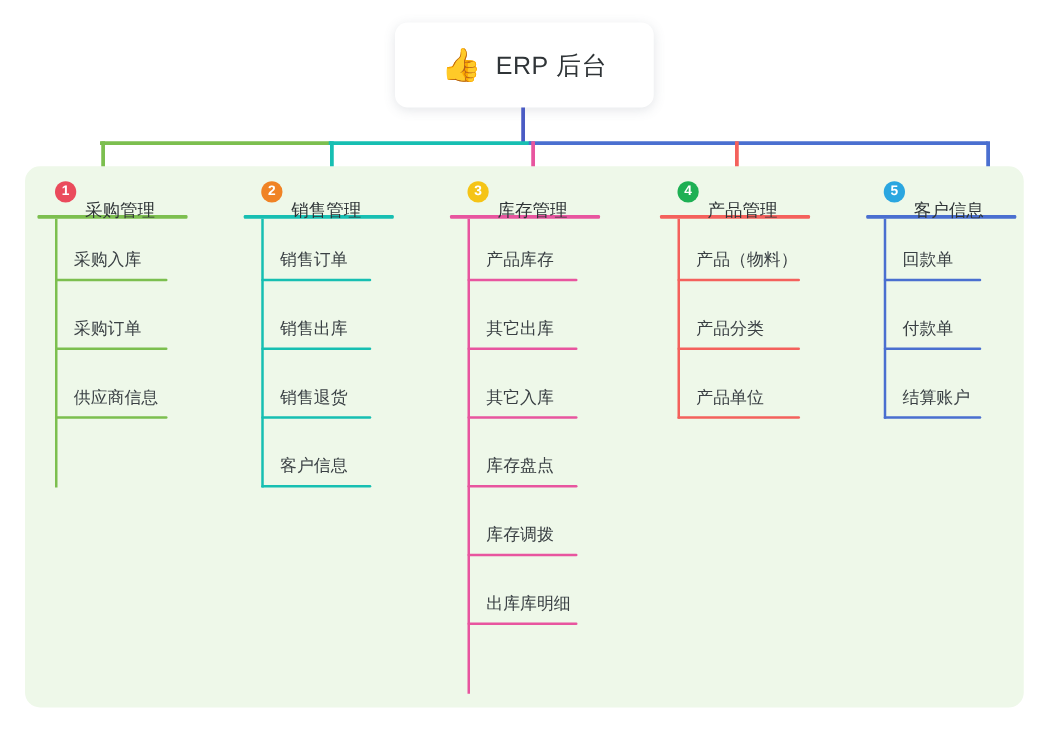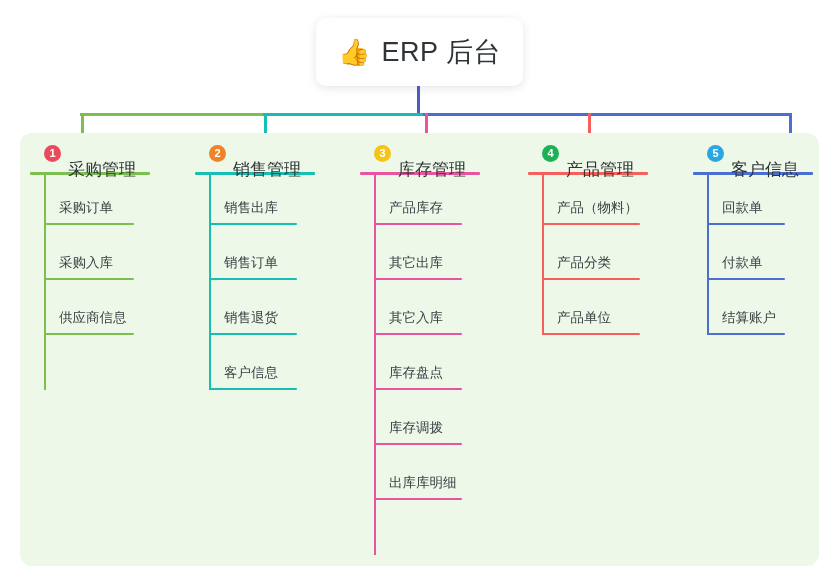--- a/index.html
+++ b/index.html
@@ -35,21 +35,21 @@
     justify-content: center;
     gap: 11px;
     box-sizing: border-box;
   }
   .root-emoji {
     font-size: 26px;
     line-height: 1;
     display: block;
   }
   .root-title {
-    font-size: 27px;
+    font-size: 20px;
     color: #2f3437;
     letter-spacing: 0.5px;
     white-space: nowrap;
   }
 
   
   #connectors {
     position: absolute;
     left: 0;
     top: 0;
@@ -88,21 +88,21 @@
     height: 17px;
     border-radius: 50%;
     color: #ffffff;
     font-size: 11px;
     line-height: 17px;
     text-align: center;
     font-weight: bold;
     flex: 0 0 auto;
   }
   .col-title {
-    font-size: 17px;
+    font-size: 14px;
     color: #2f3437;
     white-space: nowrap;
     margin-top: 32px;
   }
   .head-rule {
     height: 3px;
     border-radius: 1px;
     margin-top: 6px;
   }
 
@@ -165,47 +165,47 @@
   <div id="columns">
       <div class="column" style="left: 30px; width: 150px;">
         <div class="col-head">
           <span class="badge" style="background: rgb(234, 75, 92);">1</span>
           <span class="col-title">采购管理</span>
         </div>
         <div class="head-rule" style="background: rgb(124, 191, 79); width: 120px;"></div>
         <div class="items">
           <div class="spine" style="background: rgb(124, 191, 79); height: 215px;"></div>
           <div class="leaf">
+            <span class="leaf-label">采购入库</span>
+            <div class="leaf-rule" style="background: rgb(124, 191, 79); width: 90px;"></div>
+          </div>
+          <div class="leaf">
             <span class="leaf-label">采购订单</span>
             <div class="leaf-rule" style="background: rgb(124, 191, 79); width: 90px;"></div>
           </div>
           <div class="leaf">
-            <span class="leaf-label">采购入库</span>
-            <div class="leaf-rule" style="background: rgb(124, 191, 79); width: 90px;"></div>
-          </div>
-          <div class="leaf">
             <span class="leaf-label">供应商信息</span>
             <div class="leaf-rule" style="background: rgb(124, 191, 79); width: 90px;"></div>
           </div>
         </div>
       </div>
       <div class="column" style="left: 195px; width: 150px;">
         <div class="col-head">
           <span class="badge" style="background: rgb(240, 131, 37);">2</span>
           <span class="col-title">销售管理</span>
         </div>
         <div class="head-rule" style="background: rgb(23, 191, 178); width: 120px;"></div>
         <div class="items">
           <div class="spine" style="background: rgb(23, 191, 178); height: 215px;"></div>
           <div class="leaf">
+            <span class="leaf-label">销售订单</span>
+            <div class="leaf-rule" style="background: rgb(23, 191, 178); width: 88px;"></div>
+          </div>
+          <div class="leaf">
             <span class="leaf-label">销售出库</span>
-            <div class="leaf-rule" style="background: rgb(23, 191, 178); width: 88px;"></div>
-          </div>
-          <div class="leaf">
-            <span class="leaf-label">销售订单</span>
             <div class="leaf-rule" style="background: rgb(23, 191, 178); width: 88px;"></div>
           </div>
           <div class="leaf">
             <span class="leaf-label">销售退货</span>
             <div class="leaf-rule" style="background: rgb(23, 191, 178); width: 88px;"></div>
           </div>
           <div class="leaf">
             <span class="leaf-label">客户信息</span>
             <div class="leaf-rule" style="background: rgb(23, 191, 178); width: 88px;"></div>
           </div>

